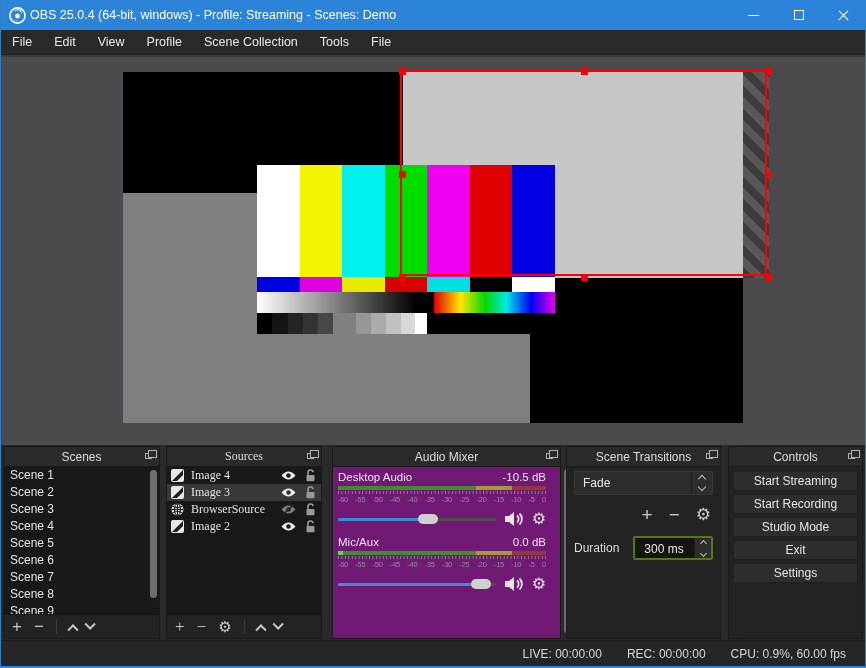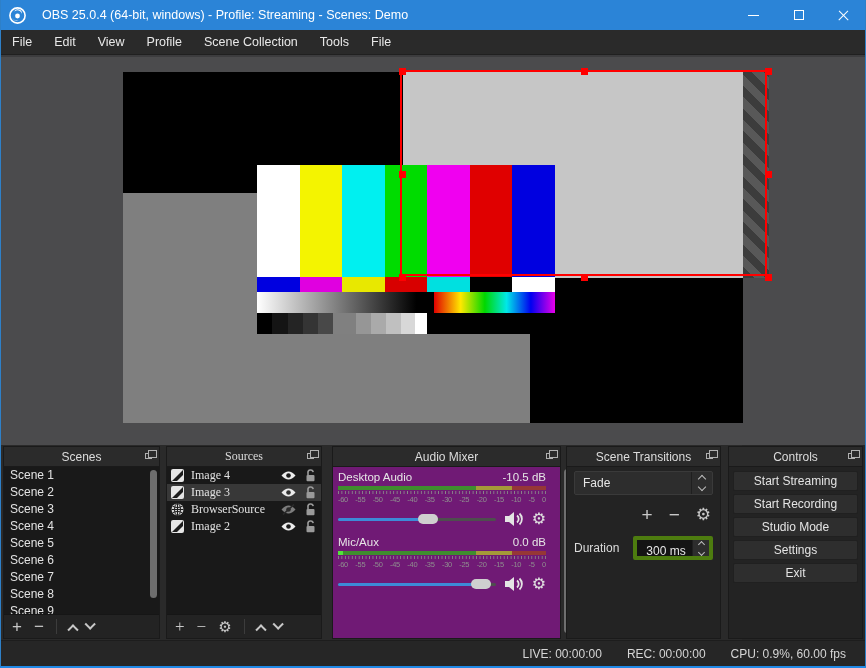--- a/index.html
+++ b/index.html
@@ -3,21 +3,21 @@
 <meta charset="utf-8">
 <style>
   * { margin:0; padding:0; box-sizing:border-box; }
   html,body { width:866px; height:668px; overflow:hidden; }
   body { font-family:"Liberation Sans", sans-serif; background:#262626; position:relative; color:#e8e8e8; }
   .frame { position:absolute; inset:0; border-left:1px solid #2e80c8; border-right:1px solid #2e80c8; border-bottom:2px solid #2089e6; pointer-events:none; z-index:99; }
 
   
   #titlebar { position:absolute; left:0; top:0; width:866px; height:30px; background:#2b84d7; display:flex; align-items:center; }
   .obs-logo { margin-left:9px; width:17px; height:17px; }
-  #window-title { margin-left:16px; font-size:12.5px; color:#fff; }
+  #window-title { margin-left:4px; font-size:12.5px; color:#fff; }
   .win-btns { margin-left:auto; display:flex; height:30px; }
   .win-btn { width:45px; height:30px; display:flex; align-items:center; justify-content:center; }
   .min-glyph { width:11px; height:1px; background:#fff; }
   .max-glyph { width:10px; height:10px; border:1px solid #fff; }
   .close-glyph { position:relative; width:13px; height:13px; }
   .close-glyph::before,.close-glyph::after { content:""; position:absolute; left:0; top:6px; width:13px; height:1.4px; background:#fff; }
   .close-glyph::before { transform:rotate(45deg); }
   .close-glyph::after { transform:rotate(-45deg); }
 
   
@@ -77,21 +77,21 @@
   .combo { height:24px; background:#2d2d2d; border:1px solid #3a3a3a; border-radius:2px; display:flex; align-items:center; }
   .combo-label { flex:1; padding-left:8px; font-size:12px; color:#e6e6e6; }
   .combo-spin { width:21px; align-self:stretch; border-left:1px solid #1f1f1f; display:flex; flex-direction:column; align-items:center; justify-content:center; gap:2px; }
   .mini-chev { width:6px; height:6px; border-left:1.6px solid #bcbcbc; border-bottom:1.6px solid #bcbcbc; }
   .mini-chev.up { transform:rotate(135deg); } .mini-chev.down { transform:rotate(-45deg); }
   .tr-tools { display:flex; justify-content:flex-end; align-items:center; gap:16px; margin:9px 2px 0 0; }
   .tr-glyph { font-size:19px; color:#c8c8c8; line-height:19px; }
   .tr-gear { font-size:17px; color:#c8c8c8; }
   .dur-row { display:flex; align-items:center; margin-top:11px; }
   .dur-label { font-size:12px; color:#dcdcdc; }
-  .spinbox { margin-left:14px; flex:1; height:24px; background:#141414; border:4px solid #4d7c0f; border-radius:2px; display:flex; }
+  .spinbox { margin-left:14px; flex:1; height:24px; background:#141414; border:2px solid #4d7c0f; border-radius:2px; display:flex; }
   .spin-val { flex:1; padding-left:9px; font-size:12px; color:#e6e6e6; line-height:22px; }
   .spin-btns { width:17px; display:flex; flex-direction:column; background:#2d2d2d; border-left:1px solid #1f1f1f; }
   .spin-btns > div { flex:1; display:flex; align-items:center; justify-content:center; }
 
   
   .ctl-body { flex:1; padding:4px 4px; display:flex; flex-direction:column; gap:3px; }
   .ctl-btn { height:20px; background:#2e2e2e; border:1px solid #202020; border-radius:2px; color:#e4e4e4; font-size:12px; font-family:"Liberation Sans",sans-serif; }
 
   
   #statusbar { position:absolute; left:0; top:640px; width:866px; height:26px; background:#262626; border-top:1px solid #1d1d1d; display:flex; align-items:center; justify-content:flex-end; gap:25px; padding-right:20px; font-size:12px; color:#d6d6d6; }
@@ -433,22 +433,22 @@
   <div class="panel" style="left:728px;width:135px;">
     <div class="panel-header">
         <span>Controls</span>
         <span class="dock-ico"></span>
       </div>
     <div class="ctl-body">
 
     <button class="ctl-btn">Start Streaming</button>
         <button class="ctl-btn">Start Recording</button>
         <button class="ctl-btn">Studio Mode</button>
+        <button class="ctl-btn">Exit</button>
         <button class="ctl-btn">Settings</button>
-        <button class="ctl-btn">Exit</button>
       </div>
   </div>
 
 </div>
 
 <div id="statusbar">
   <span>LIVE: 00:00:00</span>
   <span>REC: 00:00:00</span>
   <span>CPU: 0.9%, 60.00 fps</span>
 </div>

